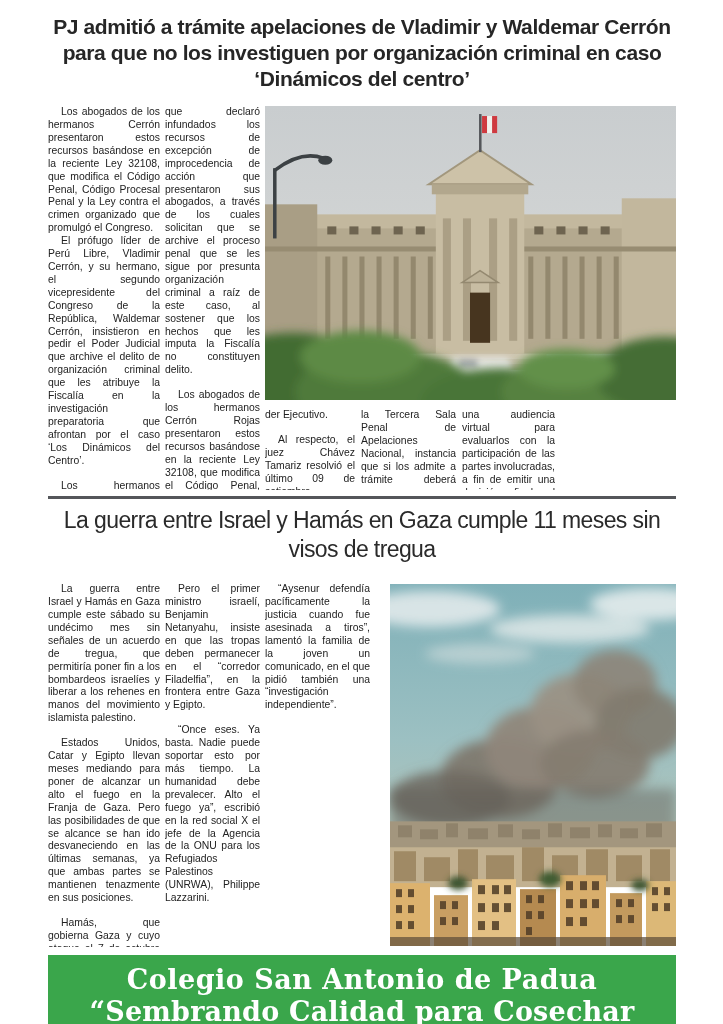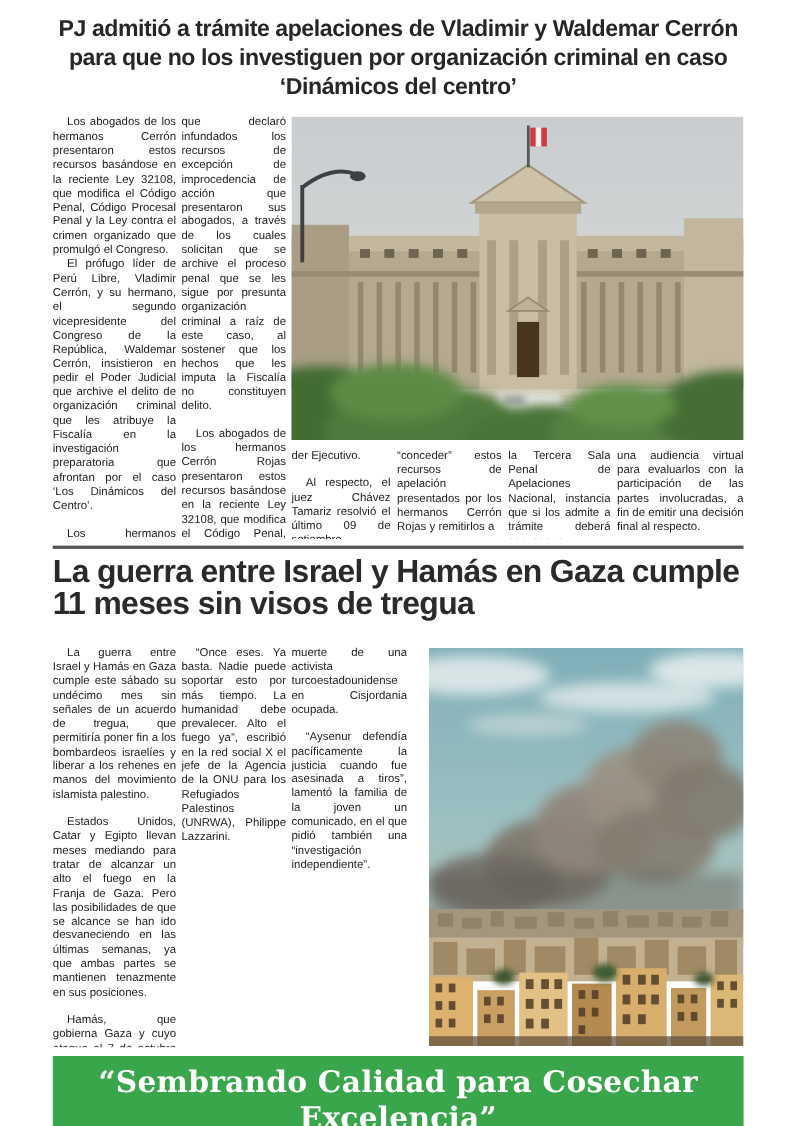--- a/index.html
+++ b/index.html
@@ -9,22 +9,22 @@
     overflow:hidden;
   }
   .page { position:absolute; left:48px; top:0; width:628px; }
 
   
   .h1 {
     font-size:21px; line-height:26px; font-weight:bold;
     text-align:center; letter-spacing:-0.4px; color:#262626;
   }
   .h2 {
-    margin-top:7px; font-size:29px; line-height:29px; font-weight:bold;
-    letter-spacing:-0.6px; color:#2a2a2a;
+    margin-top:7px; font-size:23px; line-height:29px; font-weight:normal;
+    text-align:center; letter-spacing:-0.6px; color:#2a2a2a;
   }
 
   
   .bodycol { font-size:10.4px; line-height:12.9px; text-align:justify; overflow:hidden; color:#222; }
   .bodycol p { margin:0; text-indent:13px; }
   .bodycol p + p { margin-top:12px; }
   .bodycol p.noindent { text-indent:0; }
   .t2 p:nth-child(2) { margin-top:0; }
   .t3 p:nth-child(3) { margin-top:0; }
   .t4 p:nth-child(4) { margin-top:0; }
@@ -166,49 +166,46 @@
             <ellipse cx="300" cy="262" rx="48" ry="20" fill="#629048"></ellipse>
           </g>
         </svg>
 
         <div class="a1subrow">
           <div class="bodycol">
               <p class="noindent">der Ejecutivo.</p>
               <p>Al respecto, el juez Chávez Tamariz resolvió el último 09 de setiembre</p>
             </div>
           <div class="bodycol">
-              <p class="noindent">“conceder” estos recursos de apelación presentados por los hermanos Cerrón Rojas y remitirlos a</p>
-            </div>
-          <div class="bodycol">
               <p class="noindent">la Tercera Sala Penal de Apelaciones Nacional, instancia que si los admite a trámite deberá convocar a</p>
             </div>
           <div class="bodycol">
               <p class="noindent">una audiencia virtual para evaluarlos con la participación de las partes involucradas, a fin de emitir una decisión final al respecto.</p>
             </div>
         </div>
       </div>
     </div>
   </section>
 
   <hr class="rule">
 
   <section>
     <h2 class="h2">La guerra entre Israel y Hamás en Gaza cumple 11 meses sin visos de tregua</h2>
 
     <div class="a2body">
       <div class="bodycol">
           <p>La guerra entre Israel y Hamás en Gaza cumple este sábado su undécimo mes sin señales de un acuerdo de tregua, que permitiría poner fin a los bombardeos israelíes y liberar a los rehenes en manos del movimiento islamista palestino.</p>
-          <p>Estados Unidos, Catar y Egipto llevan meses mediando para tratar de alcanzar un alto el fuego en la Franja de Gaza. Pero las posibilidades de que se alcance se han ido desvaneciendo en las últimas semanas, ya que ambas partes se mantienen tenazmente en sus posiciones.</p>
+          <p>Estados Unidos, Catar y Egipto llevan meses mediando para poner de alcanzar un alto el fuego en la Franja de Gaza. Pero las posibilidades de que se alcance se han ido desvaneciendo en las últimas semanas, ya que ambas partes se mantienen tenazmente en sus posiciones.</p>
           <p>Hamás, que gobierna Gaza y cuyo ataque el 7 de octubre en el sur de Israel desencadenó la gue-</p>
         </div>
       <div class="bodycol">
+          <p>Pero el primer ministro israelí, Benjamin Netanyahu, insiste en que las tropas deben permanecer en el “corredor Filadelfia”, en la frontera entre Gaza y Egipto.</p>
           <p>“Once eses. Ya basta. Nadie puede soportar esto por más tiempo. La humanidad debe prevalecer. Alto el fuego ya”, escribió en la red social X el jefe de la Agencia de la ONU para los Refugiados Palestinos (UNRWA), Philippe Lazzarini.</p>
         </div>
       <div class="bodycol t3 t4">
-          <p class="noindent">muerte de una activista turcoestadounidense en Cisjordania ocupada.</p>
           <p>“Aysenur defendía pacíficamente la justicia cuando fue asesinada a tiros”, lamentó la familia de la joven un comunicado, en el que pidió también una “investigación independiente”.</p>
         </div>
 
       <div class="a2photo-cell">
 
         <svg class="photo2" viewBox="0 0 286 363" preserveAspectRatio="none" role="img">
           <defs>
             <linearGradient id="sky2" x1="0" y1="0" x2="0" y2="1">
               <stop offset="0" stop-color="#7fb0b8"></stop>
               <stop offset="0.6" stop-color="#9cc0c2"></stop>
@@ -327,16 +324,17 @@
             <ellipse cx="160" cy="296" rx="11" ry="8" fill="#415b33"></ellipse>
             <ellipse cx="250" cy="302" rx="9" ry="6" fill="#3c5530"></ellipse>
           </g>
           <rect x="0" y="354" width="286" height="9" fill="#5a4a38" opacity="0.7"></rect>
         </svg>
       </div>
     </div>
   </section>
 
   <div class="banner">
+    <div class="l1">Colegio San Antonio de Padua</div>
     <div class="l2">“Sembrando Calidad para Cosechar Excelencia”</div>
   </div>
 
 </div>
 
 </body></html>

